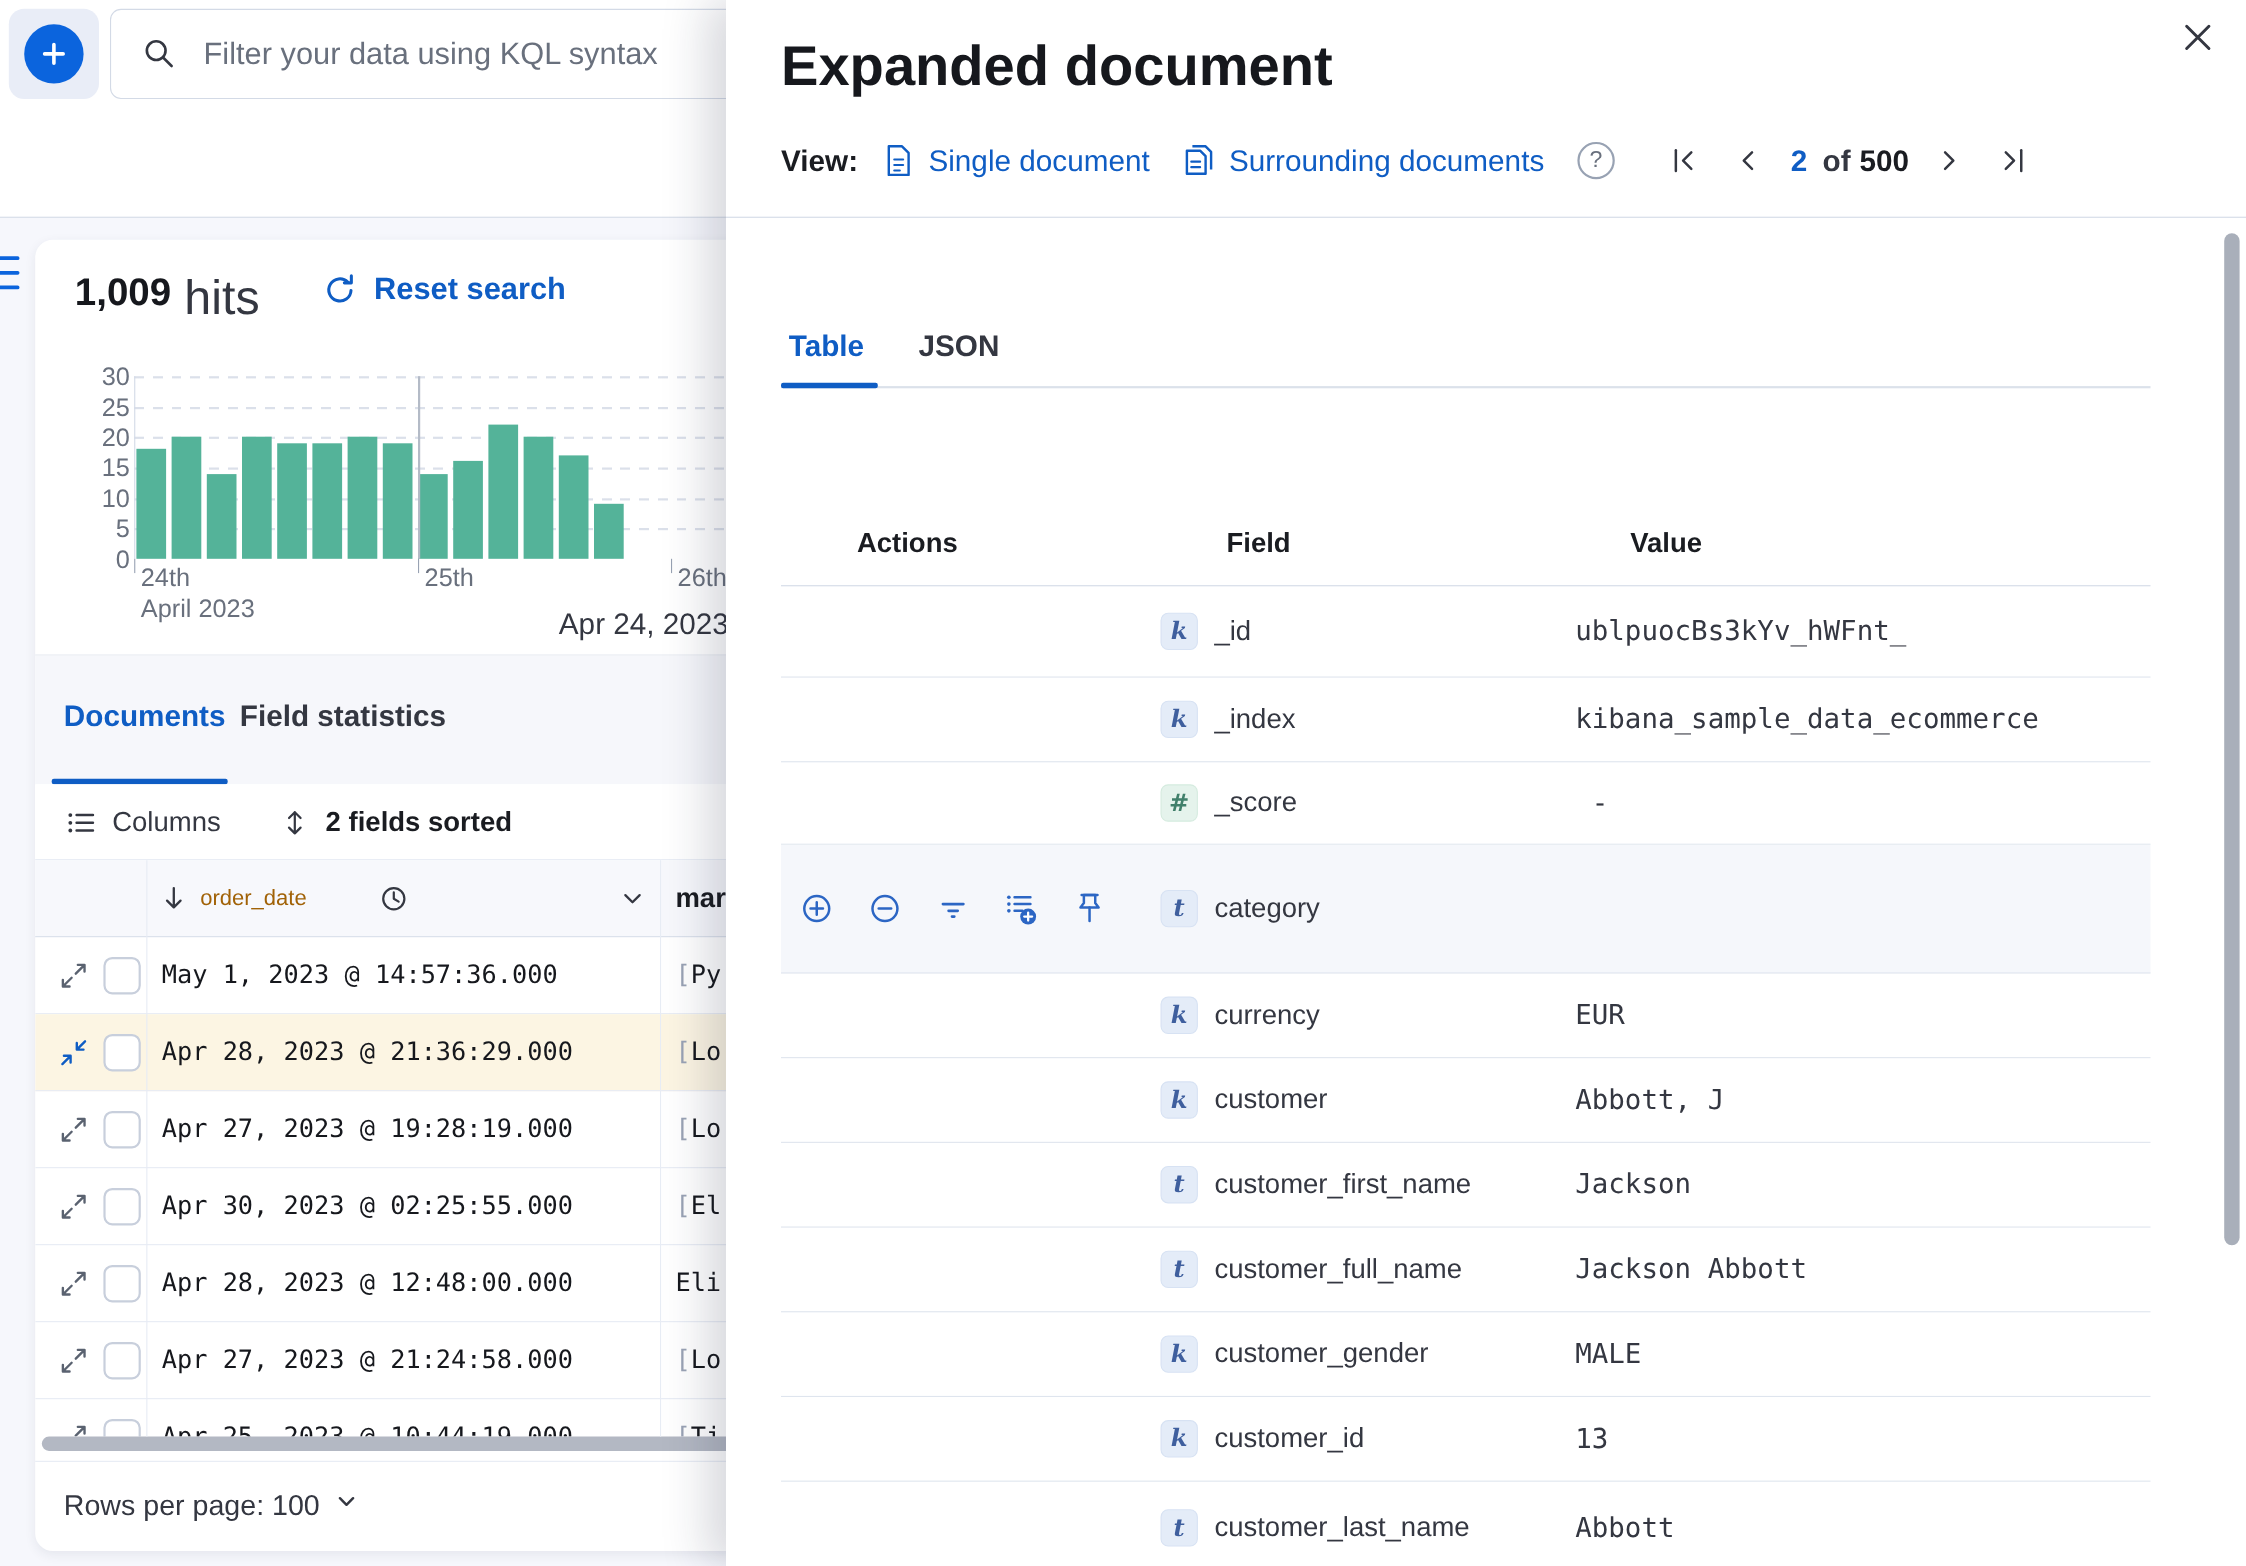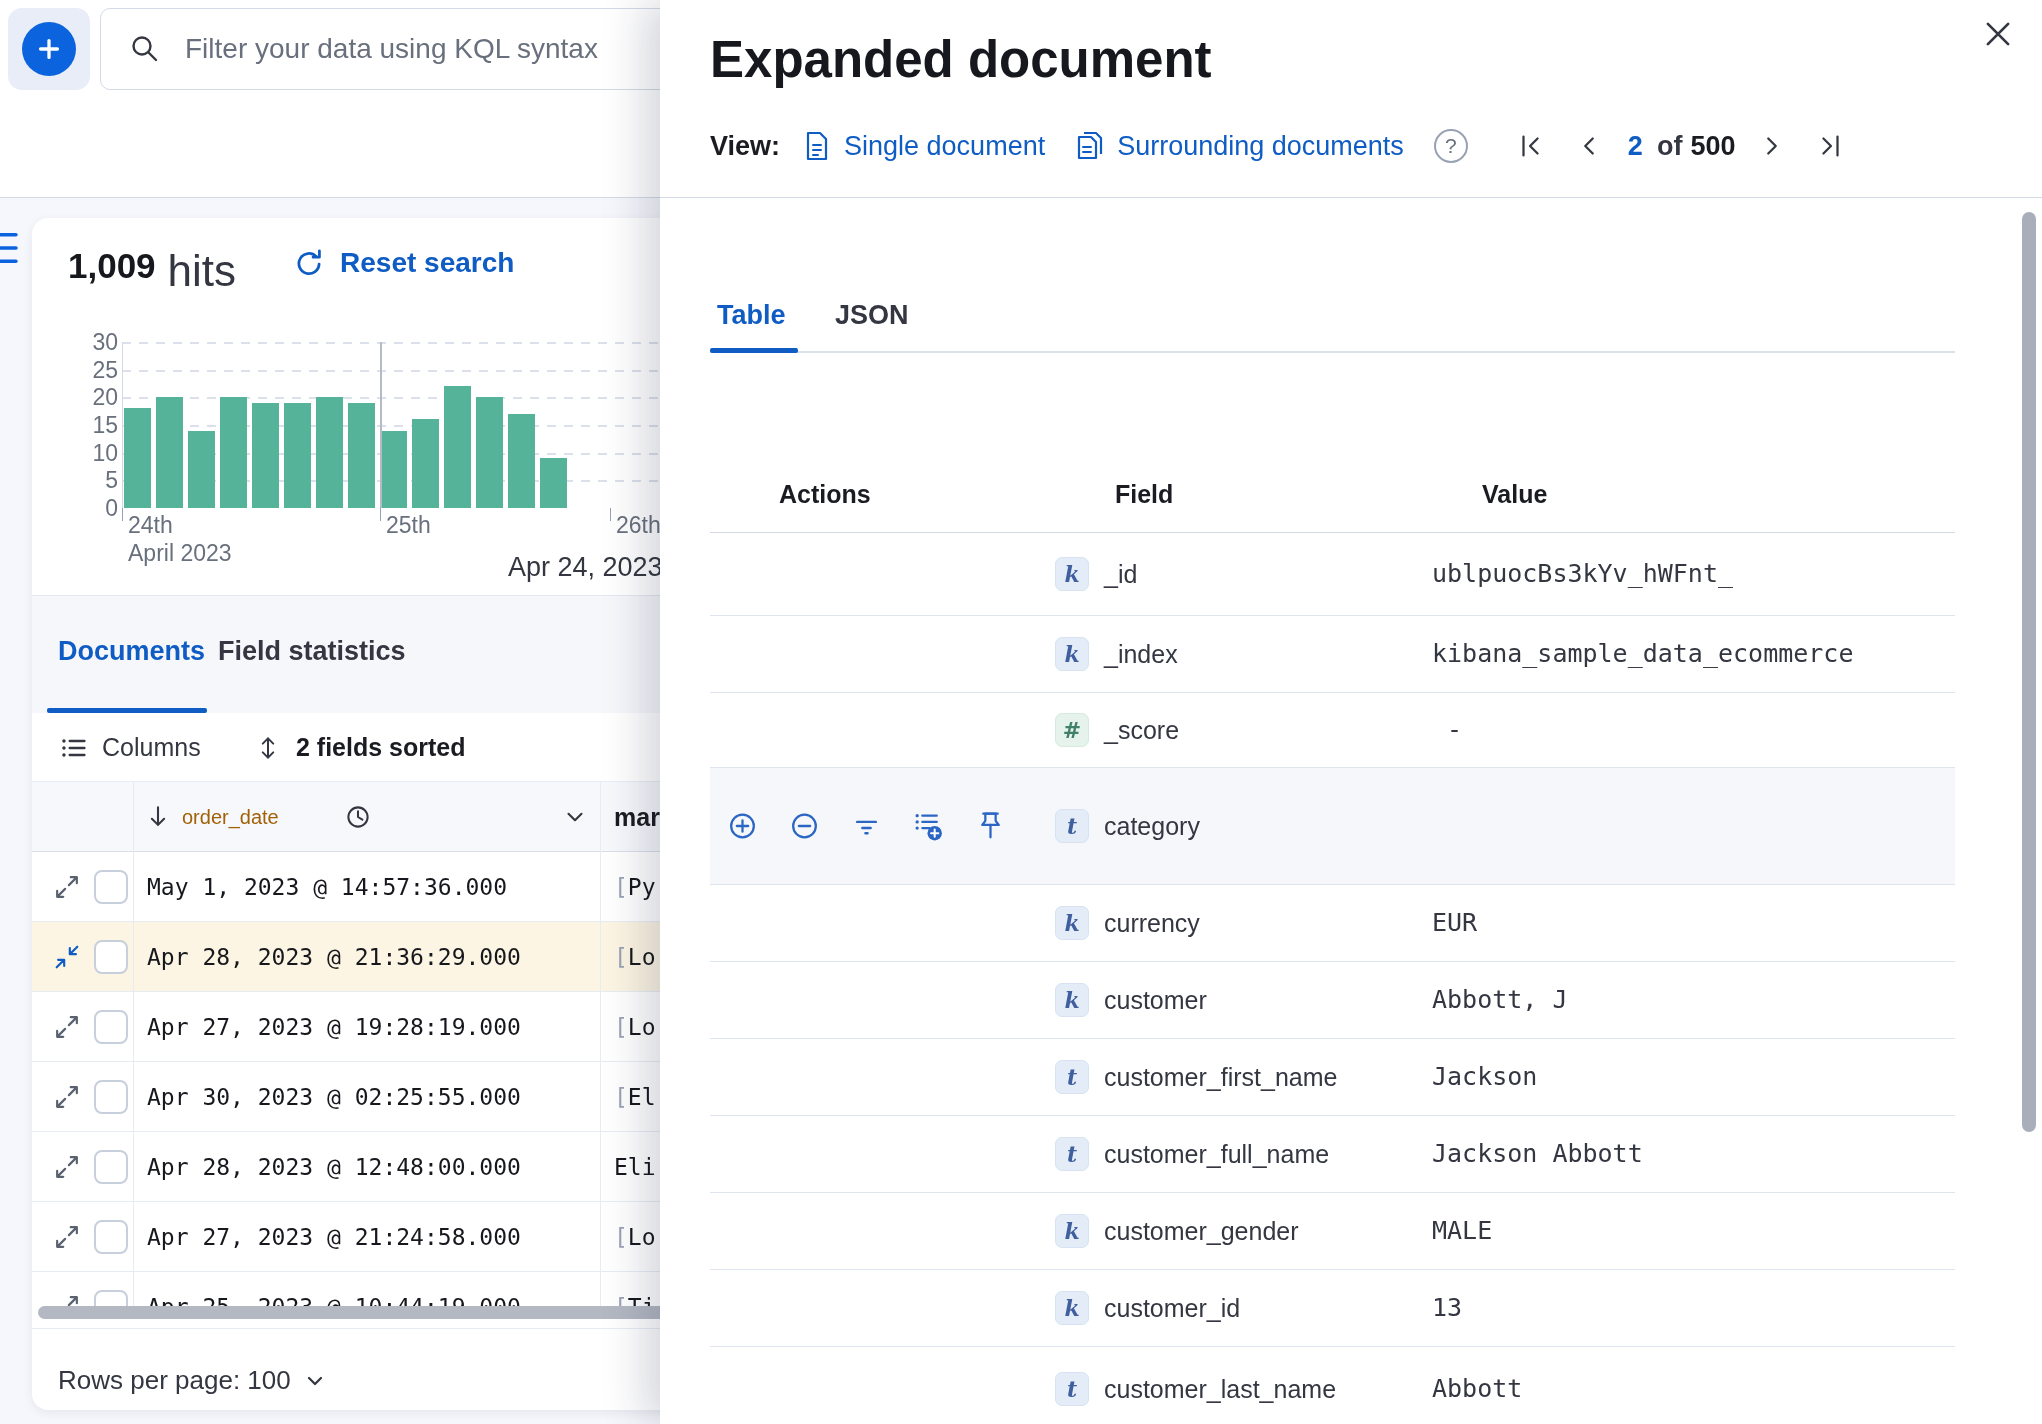--- a/index.html
+++ b/index.html
@@ -67,21 +67,21 @@
   .gman { position: absolute; left: 582px; top: 50%; transform: translateY(-50%); font-family: "DejaVu Sans Mono", monospace; font-size: 23px; color: #16181d; white-space: pre; }
   .muted { color: #9aa3b5; }
   .gh-sort { position: absolute; left: 112px; top: 50%; transform: translateY(-50%); width: 28px; height: 28px; color: #343741; }
   .gh-lbl { position: absolute; left: 150px; top: 50%; transform: translateY(-50%); font-size: 20px; font-weight: 400; color: #a16207; }
   .gh-clock { position: absolute; left: 312px; top: 50%; transform: translateY(-50%); width: 28px; height: 28px; color: #343741; }
   .gh-chev { position: absolute; left: 530px; top: 50%; transform: translateY(-50%); width: 26px; height: 26px; color: #343741; cursor: pointer; }
   .gh-man { position: absolute; left: 582px; top: 50%; transform: translateY(-50%); font-size: 25px; font-weight: 700; color: #1a1c21; white-space: pre; }
 
   .hscroll { position: absolute; left: 6px; top: 1088px; width: 1490px; height: 13px; border-radius: 7px; background: #b3b8c3; cursor: pointer; }
   .gfooter { position: absolute; left: 0; top: 1110px; width: 100%; height: 82px; border-top: 1px solid #e7ecf4; }
-  .rpp { position: absolute; left: 26px; top: 36px; display: flex; align-items: center; cursor: pointer; }
+  .rpp { position: absolute; left: 26px; top: 24px; display: flex; cursor: pointer; }
   .rpp .lbl { font-size: 26px; color: #343741; }
   .rpp .chev { width: 24px; height: 24px; margin-left: 12px; color: #343741; }
 
   
   .flyout { position: absolute; left: 660px; top: 0; width: 1382px; height: 1424px; background: #fff; box-shadow: -16px 0 40px rgba(30,35,60,0.18); z-index: 10; }
   .fl-close { position: absolute; right: 26px; top: 16px; width: 36px; height: 36px; color: #343741; cursor: pointer; }
   .fl-title { position: absolute; left: 50px; top: 30px; font-size: 51px; font-weight: 700; color: #16181d; }
   .fl-view { position: absolute; left: 50px; top: 122px; height: 48px; display: flex; align-items: center; }
   .fl-view .vlabel { font-size: 27px; font-weight: 700; color: #1a1c21; margin-right: 22px; }
   .fl-link { display: flex; align-items: center; cursor: pointer; margin-right: 30px; }

